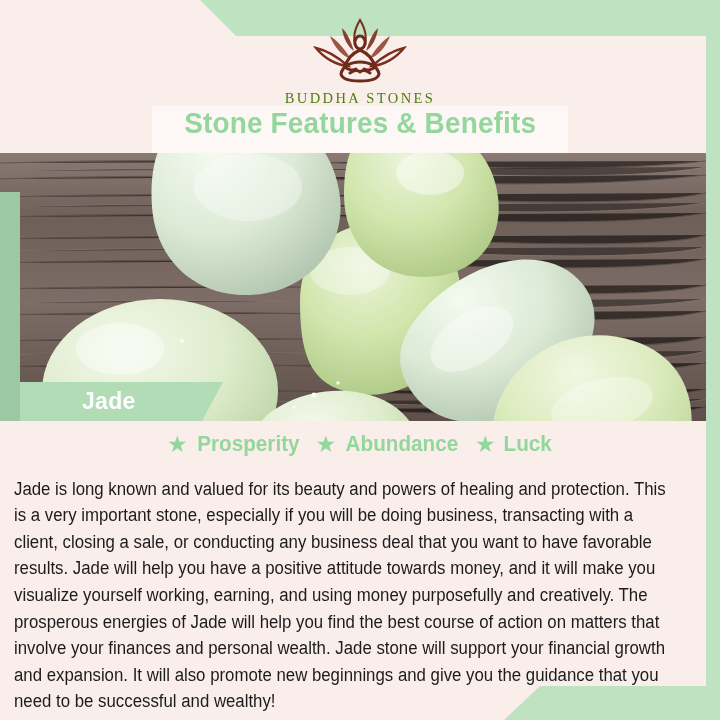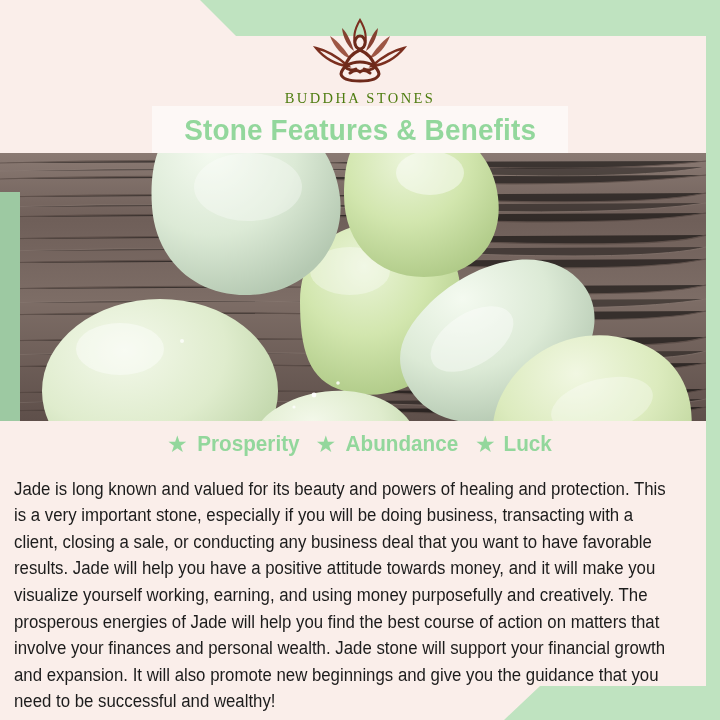--- a/index.html
+++ b/index.html
@@ -75,21 +75,21 @@
 
   
   .title-banner {
     position: absolute;
     left: 152px;
     top: 106px;
     width: 416px;
     height: 47px;
     background: #fdf8f6;
     display: flex;
-    align-items: center;
+    align-items: flex-start;
     justify-content: center;
   }
   .title-text {
     font-family: "Liberation Sans Narrow", "Liberation Sans", sans-serif;
     font-weight: bold;
     font-size: 30px;
     color: #93d79c;
     letter-spacing: 0.2px;
     transform: scaleX(0.93);
     white-space: nowrap;
@@ -307,20 +307,23 @@
 
       <circle cx="314" cy="242" r="2.4" fill="#ffffff" opacity="0.9"></circle>
       <circle cx="338" cy="230" r="1.8" fill="#ffffff" opacity="0.85"></circle>
       <circle cx="294" cy="254" r="1.6" fill="#ffffff" opacity="0.8"></circle>
       <circle cx="182" cy="188" r="2.0" fill="#ffffff" opacity="0.75"></circle>
     </svg>
   </div>
 
   <div class="photo-left-sliver"></div>
 
+  <div class="jade-band">
+    <span class="jade-text">Jade</span>
+  </div>
 
   <div class="benefits">
     <div class="benefit">
       <span class="star">★</span>
       <span class="benefit-label">Prosperity</span>
     </div>
     <div class="benefit">
       <span class="star">★</span>
       <span class="benefit-label">Abundance</span>
     </div>

